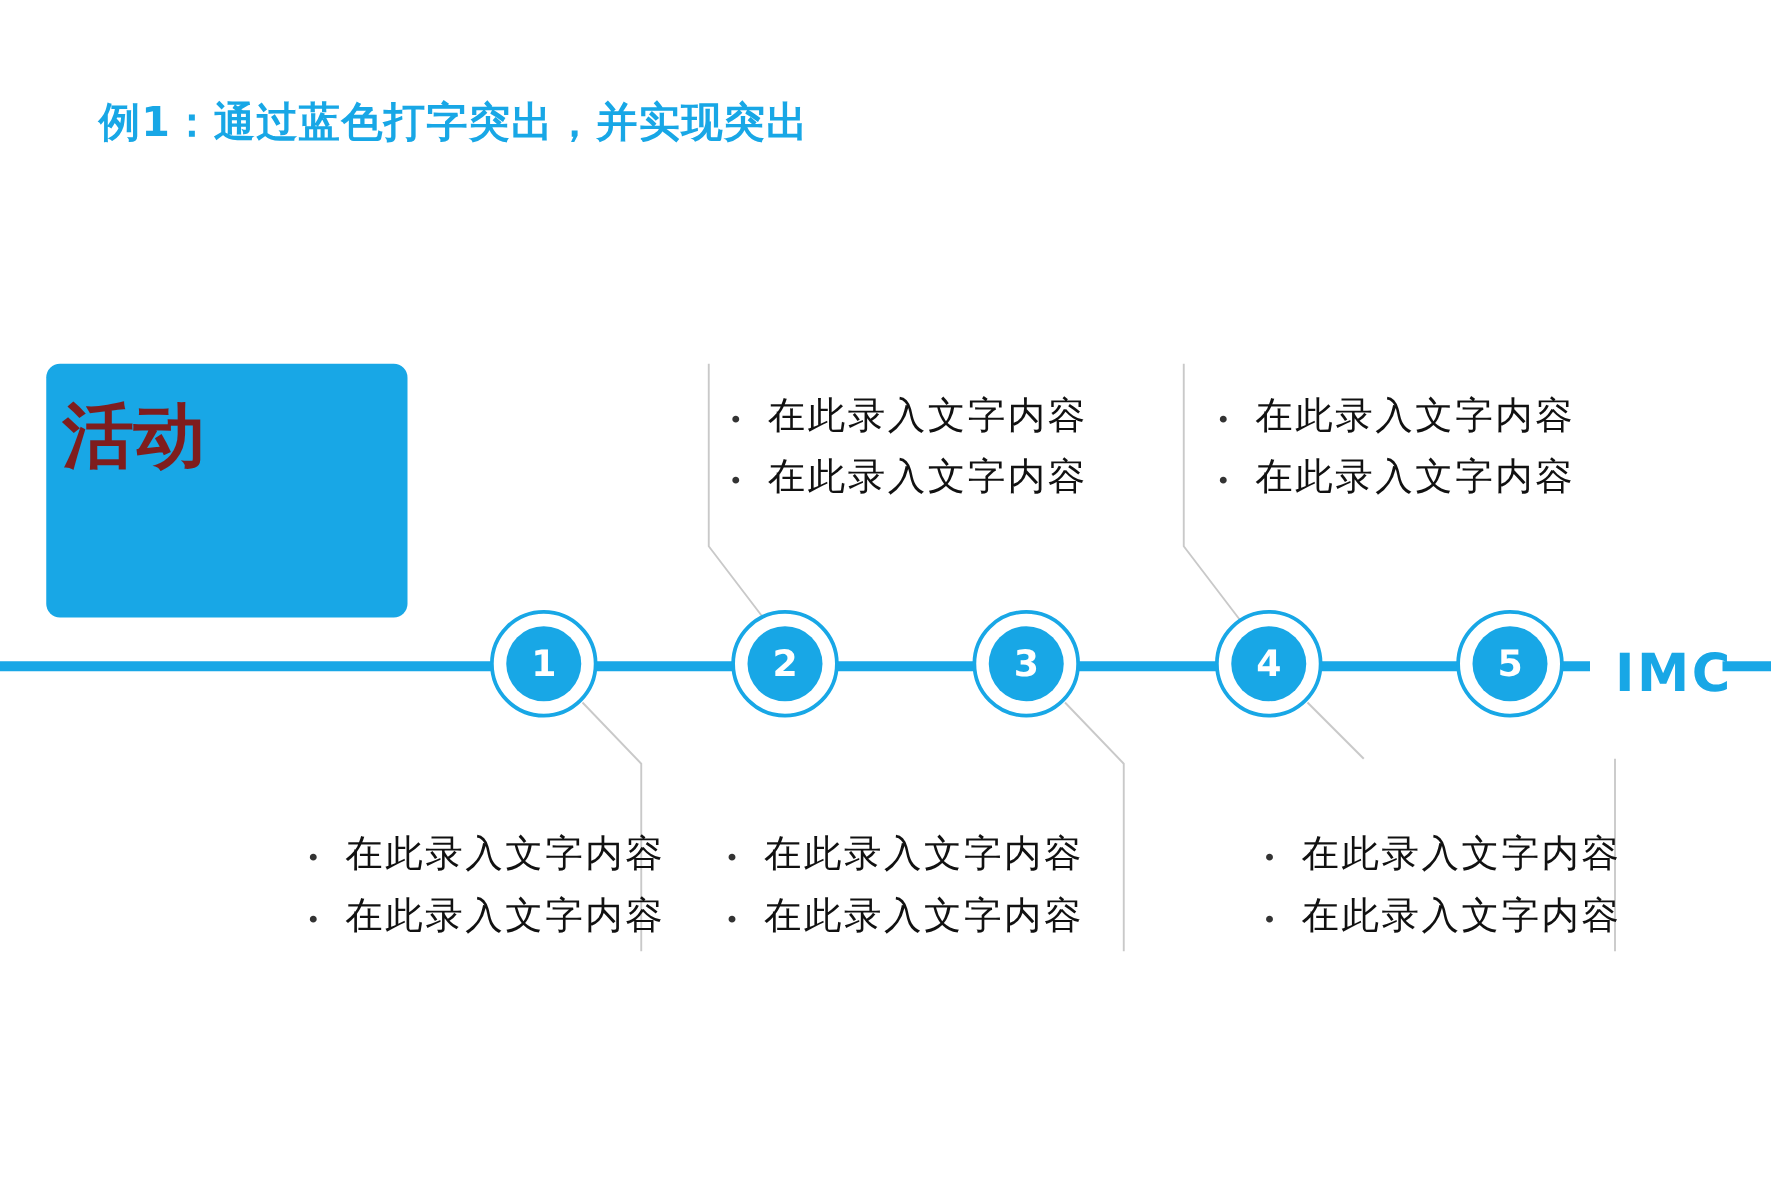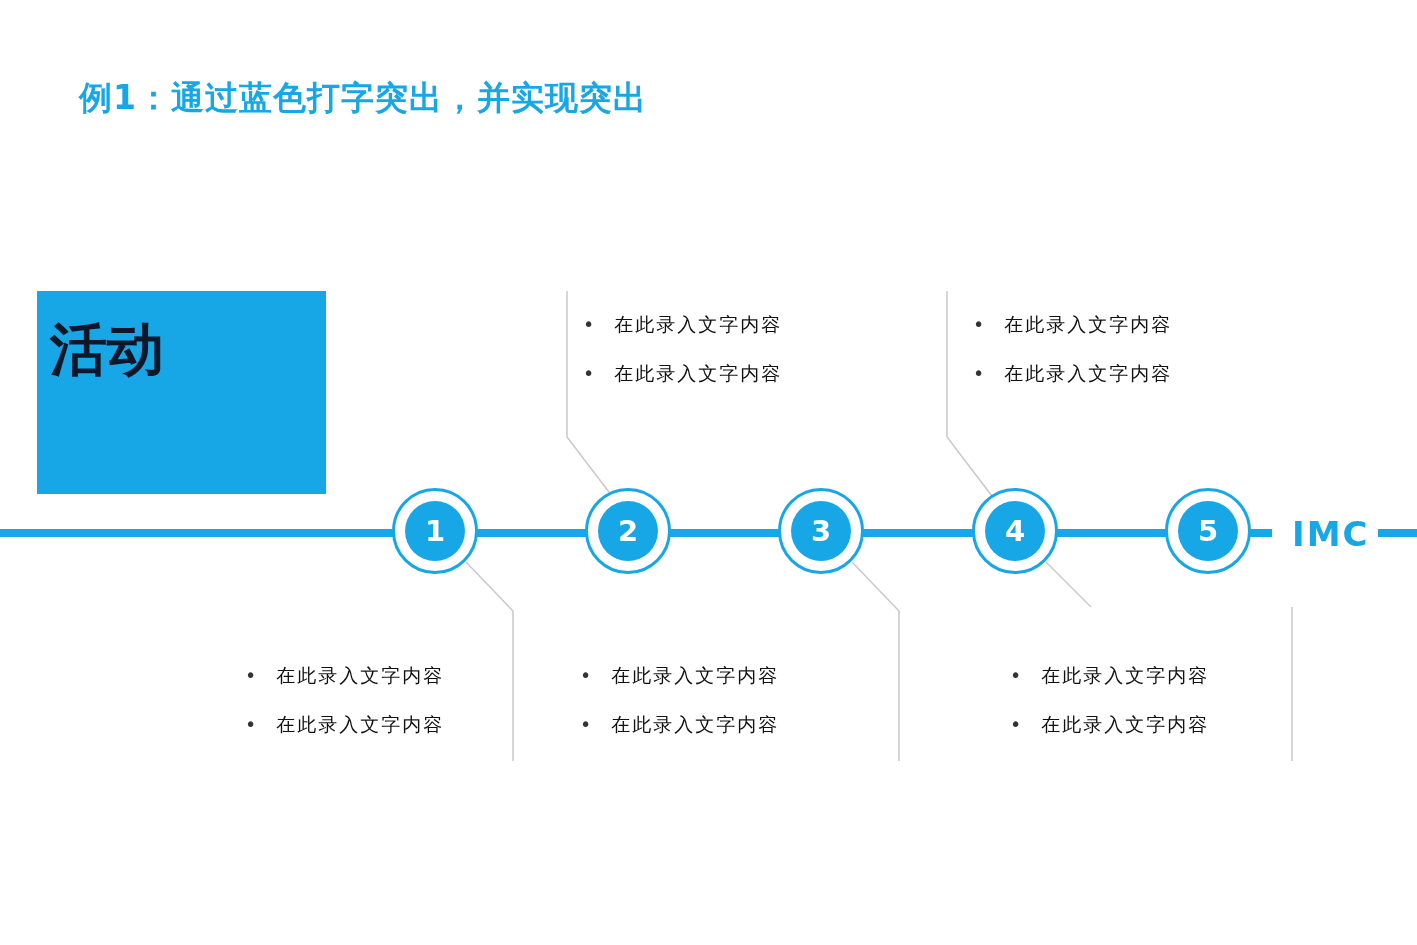--- a/index.html
+++ b/index.html
@@ -29,22 +29,23 @@
     white-space: nowrap;
   }
 
   .headline-box {
     position: absolute;
     left: 37px;
     top: 291px;
     width: 289px;
     height: 203px;
     background: var(--accent);
-    color: #0f172a;
+    color: #7f1d1d;
     padding: 14px 0 0 13px;
+    border-radius: 11px;
   }
   .headline-box .hl {
     font-size: 57px;
     font-weight: bold;
     line-height: 1.55;
     white-space: nowrap;
   }
 
   .connectors {
     position: absolute;
@@ -65,21 +66,21 @@
     height: 8px;
     background: var(--accent);
   }
   .tl-line.main { left: 0; width: 1272px; }
   .tl-line.dash { left: 1378px; width: 39px; }
 
   .brand {
     position: absolute;
     left: 1292px;
     top: 514px;
-    font-size: 34px;
+    font-size: 42px;
     font-weight: bold;
     letter-spacing: 2px;
     color: var(--accent);
     white-space: nowrap;
   }
 
   .node {
     position: absolute;
     top: 488px;
     width: 86px;
@@ -119,21 +120,21 @@
     height: 30px;
     margin-bottom: 19px;
     white-space: nowrap;
   }
   .text-block .dot {
     font-size: 19px;
     color: #333333;
     margin-right: 20px;
   }
   .text-block .txt {
-    font-size: 19px;
+    font-size: 30px;
     letter-spacing: 2px;
   }
 
   .block-above-2 { left: 583px; top: 312px; }
   .block-above-4 { left: 973px; top: 312px; }
   .block-below-1 { left: 245px; top: 663px; }
   .block-below-3 { left: 580px; top: 663px; }
   .block-below-4 { left: 1010px; top: 663px; }
 </style>
 </head>

